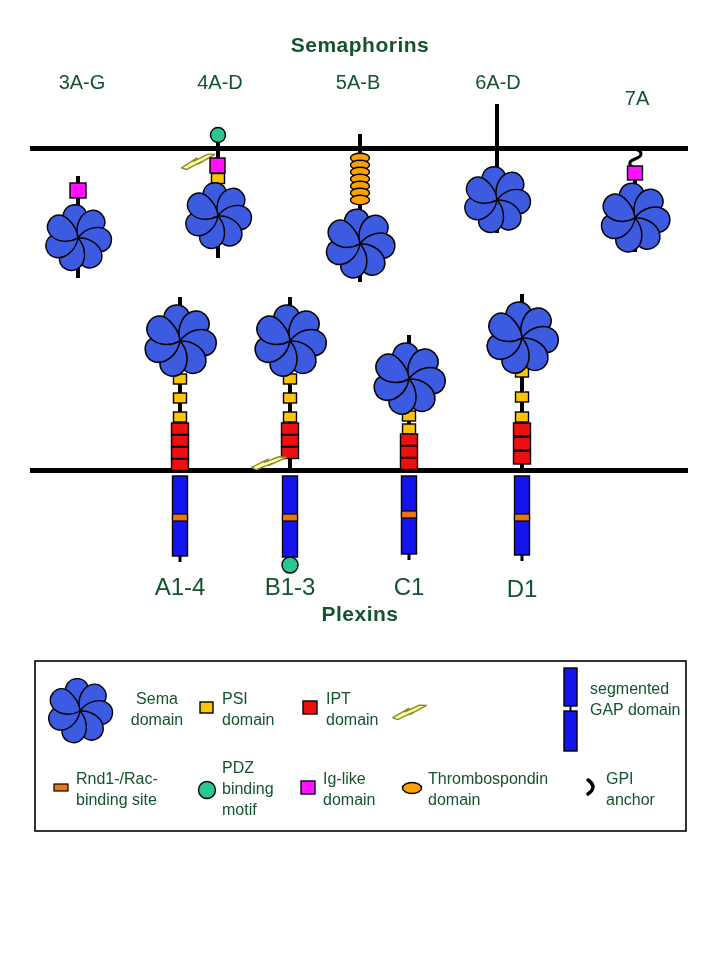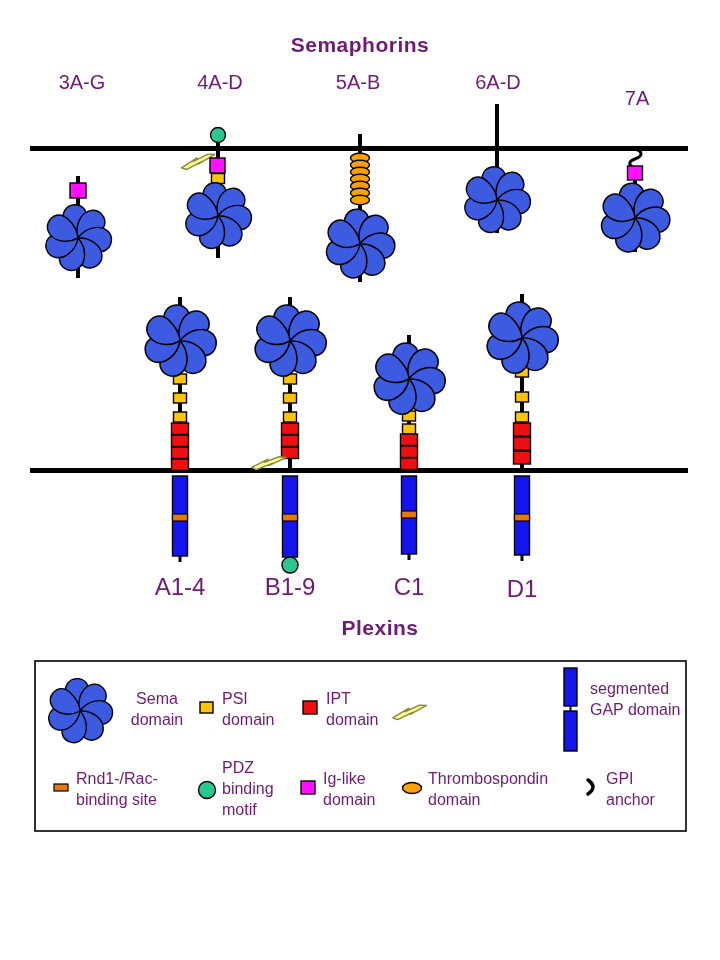--- a/index.html
+++ b/index.html
@@ -11,21 +11,21 @@
     --thrombo-orange:#FFA008;
     --rnd1-orange:#E87711;
     --gap-blue:#1414EE;
     --bolt-yellow:#FFFF9E;
     --bolt-edge:#8A8A30;
     --ink:#000000;
   }
   html,body{margin:0;padding:0;background:#ffffff;}
   #canvas{
     position:relative;width:720px;height:960px;background:#ffffff;
-    font-family:"Liberation Sans", sans-serif;color:#701a75;overflow:hidden;
+    font-family:"Liberation Sans", sans-serif;color:#14532d;overflow:hidden;
   }
   #diagram-svg{position:absolute;left:0;top:0;}
   .abs{position:absolute;}
   .title{font-size:21px;font-weight:bold;letter-spacing:0.5px;}
   .group-label{font-size:20px;text-align:center;width:80px;}
   .member-label{font-size:24px;text-align:center;width:80px;}
   .legend-text{font-size:16px;line-height:21px;}
   .center-x{left:50%;transform:translateX(-50%);}
 </style>
 </head>
@@ -165,30 +165,30 @@
       </g>
       <rect x="54" y="784" width="14" height="7" fill="var(--rnd1-orange)" stroke="var(--ink)" stroke-width="1.2"></rect>
       <circle cx="207" cy="790" r="8.5" fill="var(--pdz-green)" stroke="var(--ink)" stroke-width="1.4"></circle>
       <rect x="301" y="781" width="14" height="13" fill="var(--ig-magenta)" stroke="var(--ink)" stroke-width="1.4"></rect>
       <ellipse cx="412" cy="788" rx="9.5" ry="5.5" fill="var(--thrombo-orange)" stroke="var(--ink)" stroke-width="1.4"></ellipse>
       <path d="M588,780 q 10,7 0,14" fill="none" stroke="var(--ink)" stroke-width="3.5" stroke-linecap="round"></path>
     </g>
   </svg>
 
   <div class="abs title center-x" style="top:33px;">Semaphorins</div>
-  <div class="abs title center-x" style="top:616px;margin-left:20px;">Plexins</div>
+  <div class="abs title center-x" style="top:602px;">Plexins</div>
 
   <div class="abs group-label" style="left:42px;top:71px;">3A-G</div>
   <div class="abs group-label" style="left:180px;top:71px;">4A-D</div>
   <div class="abs group-label" style="left:318px;top:71px;">5A-B</div>
   <div class="abs group-label" style="left:458px;top:71px;">6A-D</div>
   <div class="abs group-label" style="left:597px;top:87px;text-align:center;">7A</div>
 
   <div class="abs member-label" style="left:140px;top:573px;">A1-4</div>
-  <div class="abs member-label" style="left:250px;top:573px;">B1-9</div>
+  <div class="abs member-label" style="left:250px;top:573px;">B1-3</div>
   <div class="abs member-label" style="left:369px;top:573px;">C1</div>
   <div class="abs member-label" style="left:482px;top:575px;">D1</div>
 
   <div class="abs legend-text" style="left:122px;top:688px;width:70px;text-align:center;">Sema domain</div>
   <div class="abs legend-text" style="left:222px;top:688px;width:70px;">PSI domain</div>
   <div class="abs legend-text" style="left:326px;top:688px;width:70px;">IPT domain</div>
   <div class="abs legend-text" style="left:590px;top:678px;width:100px;">segmented GAP domain</div>
 
   <div class="abs legend-text" style="left:76px;top:768px;width:112px;">Rnd1-/Rac- binding site</div>
   <div class="abs legend-text" style="left:222px;top:757px;width:70px;">PDZ binding motif</div>

